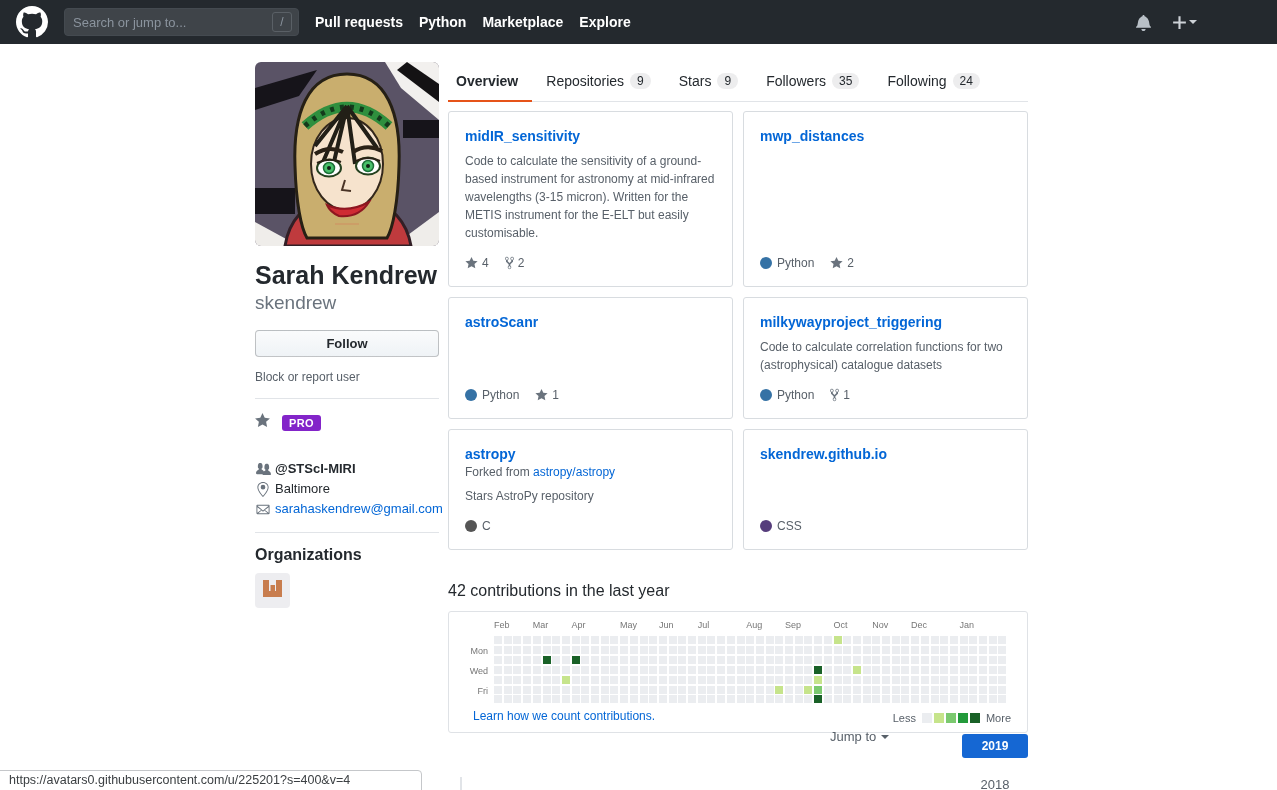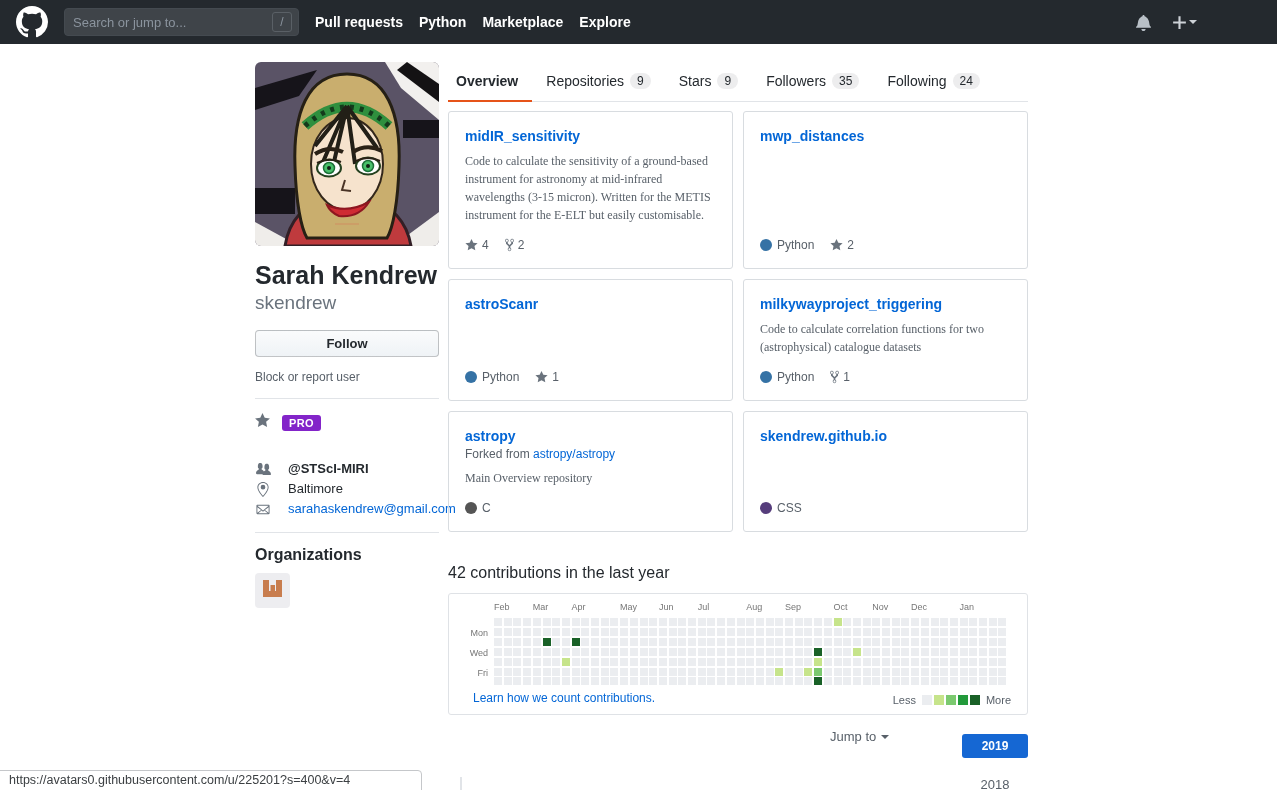--- a/index.html
+++ b/index.html
@@ -34,21 +34,21 @@
   .follow-btn { margin-top:15px; width:100%; height:27px; background:linear-gradient(#fafbfc,#eff3f6);
     border:1px solid rgba(27,31,35,.25); border-radius:4px; font-size:13px; font-weight:700;
     color:#24292e; cursor:pointer; font-family:inherit; }
   .block-link { display:inline-block; margin-top:13px; font-size:12px; color:#586069;
     text-decoration:none; cursor:pointer; }
   .side-hr { border:none; border-top:1px solid #e1e4e8; margin:13px 0; }
   .pro-row { display:flex; align-items:center; gap:12px; margin-top:2px; }
   .pro-badge { color:#fff; font-size:11px; font-weight:700; letter-spacing:.4px;
     padding:2px 7px; border-radius:3px; cursor:default; }
   .vcard { margin-top:26px; }
-  .vcard-row { display:flex; align-items:center; gap:17px; font-size:13px; line-height:20px; height:20px; }
+  .vcard-row { display:flex; align-items:center; gap:4px; font-size:13px; line-height:20px; height:20px; }
   .vcard-row .v-icon { width:16px; text-align:center; flex:none; display:flex; justify-content:center; }
   .v-org { font-weight:700; }
   .v-mail a { color:#0366d6; text-decoration:none; cursor:pointer; }
   .orgs-title { font-size:16px; font-weight:700; margin-top:2px; }
   .org-logo { margin-top:9px; width:35px; height:35px; border-radius:4px; cursor:pointer; display:block; }
 
   
   .content { position:absolute; left:448px; top:62px; width:580px; }
   .tabs { display:flex; border-bottom:1px solid #e1e4e8;text-align:right; }
   .tab { display:flex; align-items:center; gap:6px; padding:11px 14px; font-size:14px;
@@ -57,21 +57,21 @@
   .tab.active { font-weight:700; }
   .tab .pill { background:rgba(27,31,35,.08); border-radius:10px; font-size:12px;
     padding:1px 7px; color:#24292e; }
   .section-title { font-size:16px; font-weight:400; margin-top:24px; }
   .repo-grid { display:grid; grid-template-columns:285px 285px; gap:10px; margin-top:9px; }
   .repo-card { border:1px solid #d8dce0; border-radius:3px; padding:16px;
     display:flex; flex-direction:column; min-height:108px; }
   .repo-name { font-size:14px; font-weight:700; color:#0366d6; text-decoration:none; cursor:pointer; }
   .fork-note { font-size:12px; color:#586069; margin-top:3px; }
   .fork-note a { color:#0366d6; text-decoration:none; cursor:pointer; }
-  .repo-desc { font-size:12px; color:#586069; line-height:1.5; margin-top:8px;font-family:Liberation Serif, serif; }
+  .repo-desc { font-size:12px; color:#586069; line-height:1.5; margin-top:8px; }
   .repo-footer { margin-top:auto; padding-top:14px; display:flex; align-items:center;
     gap:16px; font-size:12px; color:#586069; }
   .lang-item { display:flex; align-items:center; gap:5px; }
   .lang-dot { width:12px; height:12px; border-radius:50%; display:inline-block; }
   .count-item { display:flex; align-items:center; gap:4px; cursor:pointer; }
 
   
   .cal-card { position:relative; border:1px solid #dfe2e6; border-radius:3px;
     margin-top:11px; height:122px; }
   .cal-month { position:absolute; top:8px; font-size:9px; color:#767676; }
@@ -298,21 +298,21 @@
             <svg viewBox="0 0 10 16" width="9" height="14" fill="#6a737d" style="vertical-align:-2px">
               <path d="M8 1a1.993 1.993 0 00-1 3.72V6L5 8 3 6V4.72A1.993 1.993 0 002 1a1.993 1.993 0 00-1 3.72V6.5l3 3v1.78A1.993 1.993 0 005 15a1.993 1.993 0 001-3.72V9.5l3-3V4.72A1.993 1.993 0 008 1zM2 4.2C1.34 4.2.8 3.65.8 3c0-.65.55-1.2 1.2-1.2.65 0 1.2.55 1.2 1.2 0 .65-.55 1.2-1.2 1.2zm3 10c-.66 0-1.2-.55-1.2-1.2 0-.65.55-1.2 1.2-1.2.65 0 1.2.55 1.2 1.2 0 .65-.55 1.2-1.2 1.2zm3-10c-.66 0-1.2-.55-1.2-1.2 0-.65.55-1.2 1.2-1.2.65 0 1.2.55 1.2 1.2 0 .65-.55 1.2-1.2 1.2z"></path>
             </svg>
             <span>1</span>
           </span>
         </div>
       </div>
       <div class="repo-card">
         <a class="repo-name">astropy</a>
         <div class="fork-note">Forked from <a>astropy/astropy</a></div>
-        <p class="repo-desc">Main Overview repository</p>
+        <p class="repo-desc">Stars AstroPy repository</p>
         <div class="repo-footer">
           <span class="lang-item"><span class="lang-dot" style="background: rgb(85, 85, 85);"></span>C</span>
         </div>
       </div>
       <div class="repo-card">
         <a class="repo-name">skendrew.github.io</a>
         <div class="repo-footer">
           <span class="lang-item"><span class="lang-dot" style="background: rgb(86, 61, 124);"></span>CSS</span>
         </div>
       </div>

